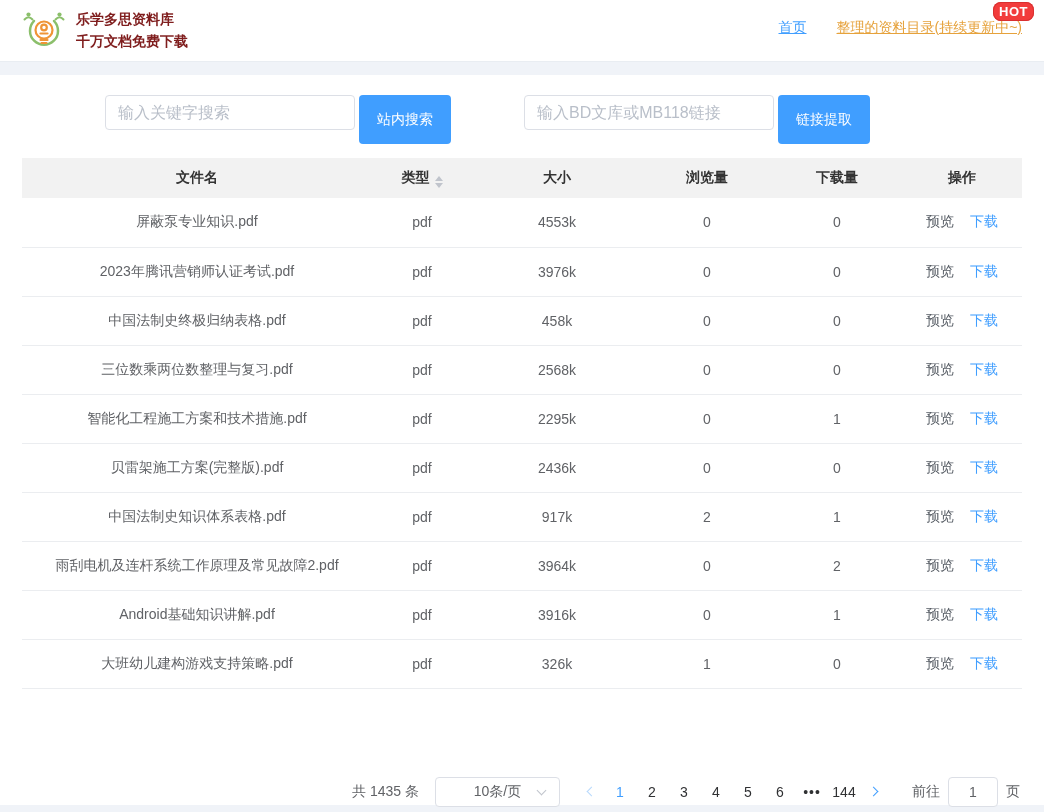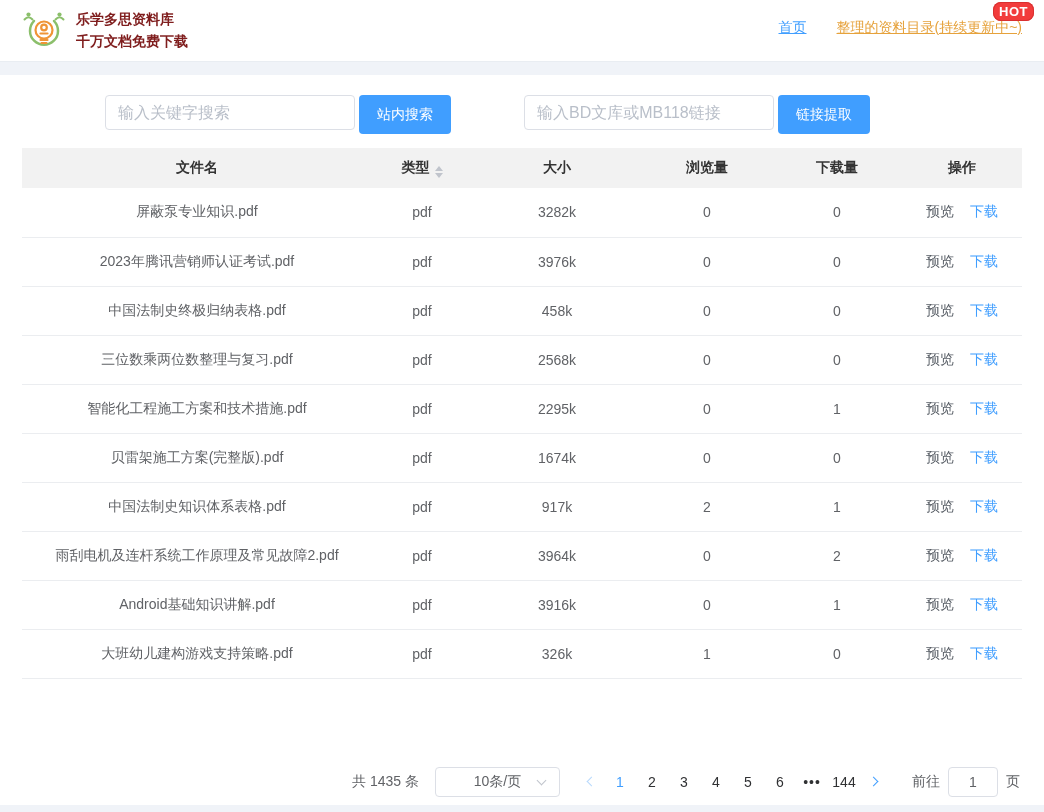--- a/index.html
+++ b/index.html
@@ -50,21 +50,21 @@
   .search-group { display: flex; gap: 4px; }
   .search-input {
     width: 250px; height: 35px;
     border: 1px solid var(--border); border-radius: 4px;
     padding: 0 12px; font-size: 16px; color: var(--text-mid);
     font-family: "Liberation Sans", sans-serif;
     outline: none;
   }
   .search-input::placeholder { color: #b9bfc9; }
   .btn-primary {
-    height: 39px; padding: 0 18px; min-width: 88px;
+    height: 49px; padding: 0 18px; min-width: 88px;
     background: var(--primary); color: #fff;
     border: none; border-radius: 4px;
     font-size: 14px; cursor: pointer;
     font-family: "Liberation Sans", sans-serif;
   }
   
   table { width: 1000px; margin-top: 14px; border-collapse: collapse; table-layout: fixed; }
   col.c-name { width: 35%; } col.c-type { width: 10%; } col.c-size { width: 17%; }
   col.c-views { width: 13%; } col.c-dl { width: 13%; } col.c-act { width: 12%; }
   thead th {
@@ -183,21 +183,21 @@
         <th>大小</th>
         <th>浏览量</th>
         <th>下载量</th>
         <th>操作</th>
       </tr>
     </thead>
     <tbody id="table-body">
   <tr>
     <td><span>屏蔽泵专业知识.pdf</span></td>
     <td><span>pdf</span></td>
-    <td><span>3282k</span></td>
+    <td><span>4553k</span></td>
     <td><span>0</span></td>
     <td><span>0</span></td>
     <td>
       <a class="preview-link">预览</a>
       <a class="download-link">下载</a>
     </td>
   </tr>
 
   <tr>
     <td><span>2023年腾讯营销师认证考试.pdf</span></td>
@@ -243,21 +243,21 @@
     <td><span>1</span></td>
     <td>
       <a class="preview-link">预览</a>
       <a class="download-link">下载</a>
     </td>
   </tr>
 
   <tr>
     <td><span>贝雷架施工方案(完整版).pdf</span></td>
     <td><span>pdf</span></td>
-    <td><span>1674k</span></td>
+    <td><span>2436k</span></td>
     <td><span>0</span></td>
     <td><span>0</span></td>
     <td>
       <a class="preview-link">预览</a>
       <a class="download-link">下载</a>
     </td>
   </tr>
 
   <tr>
     <td><span>中国法制史知识体系表格.pdf</span></td>

